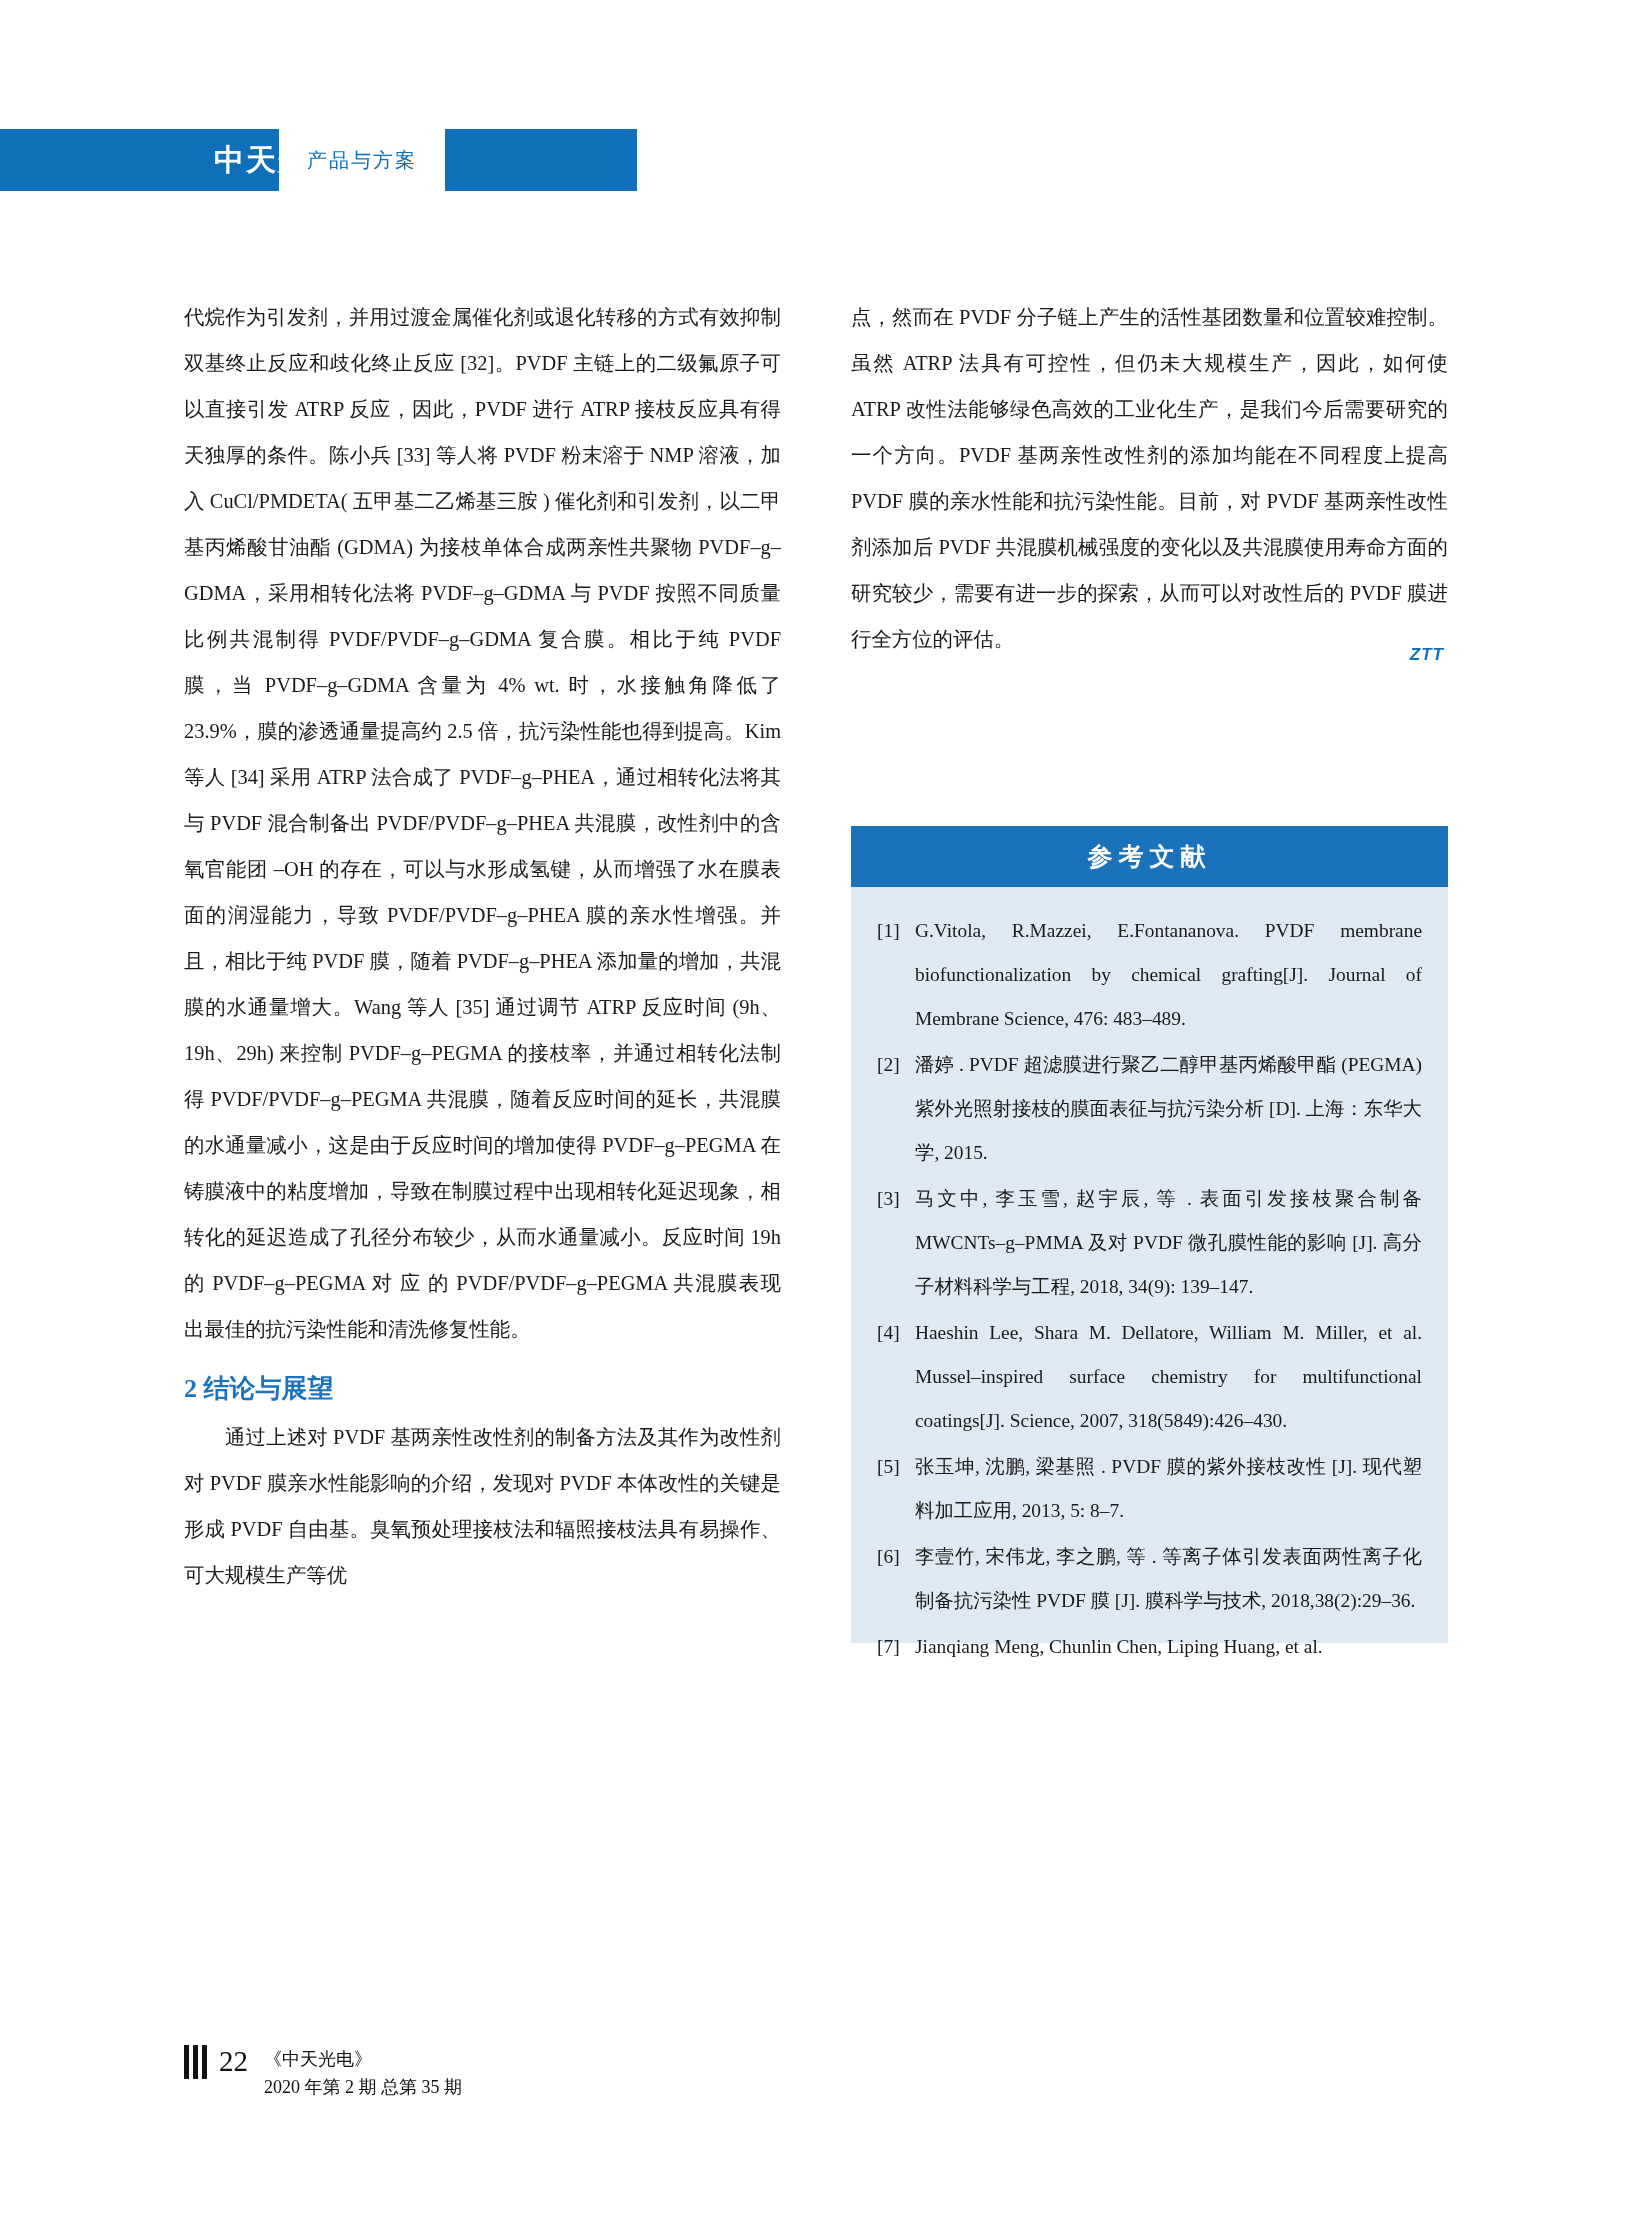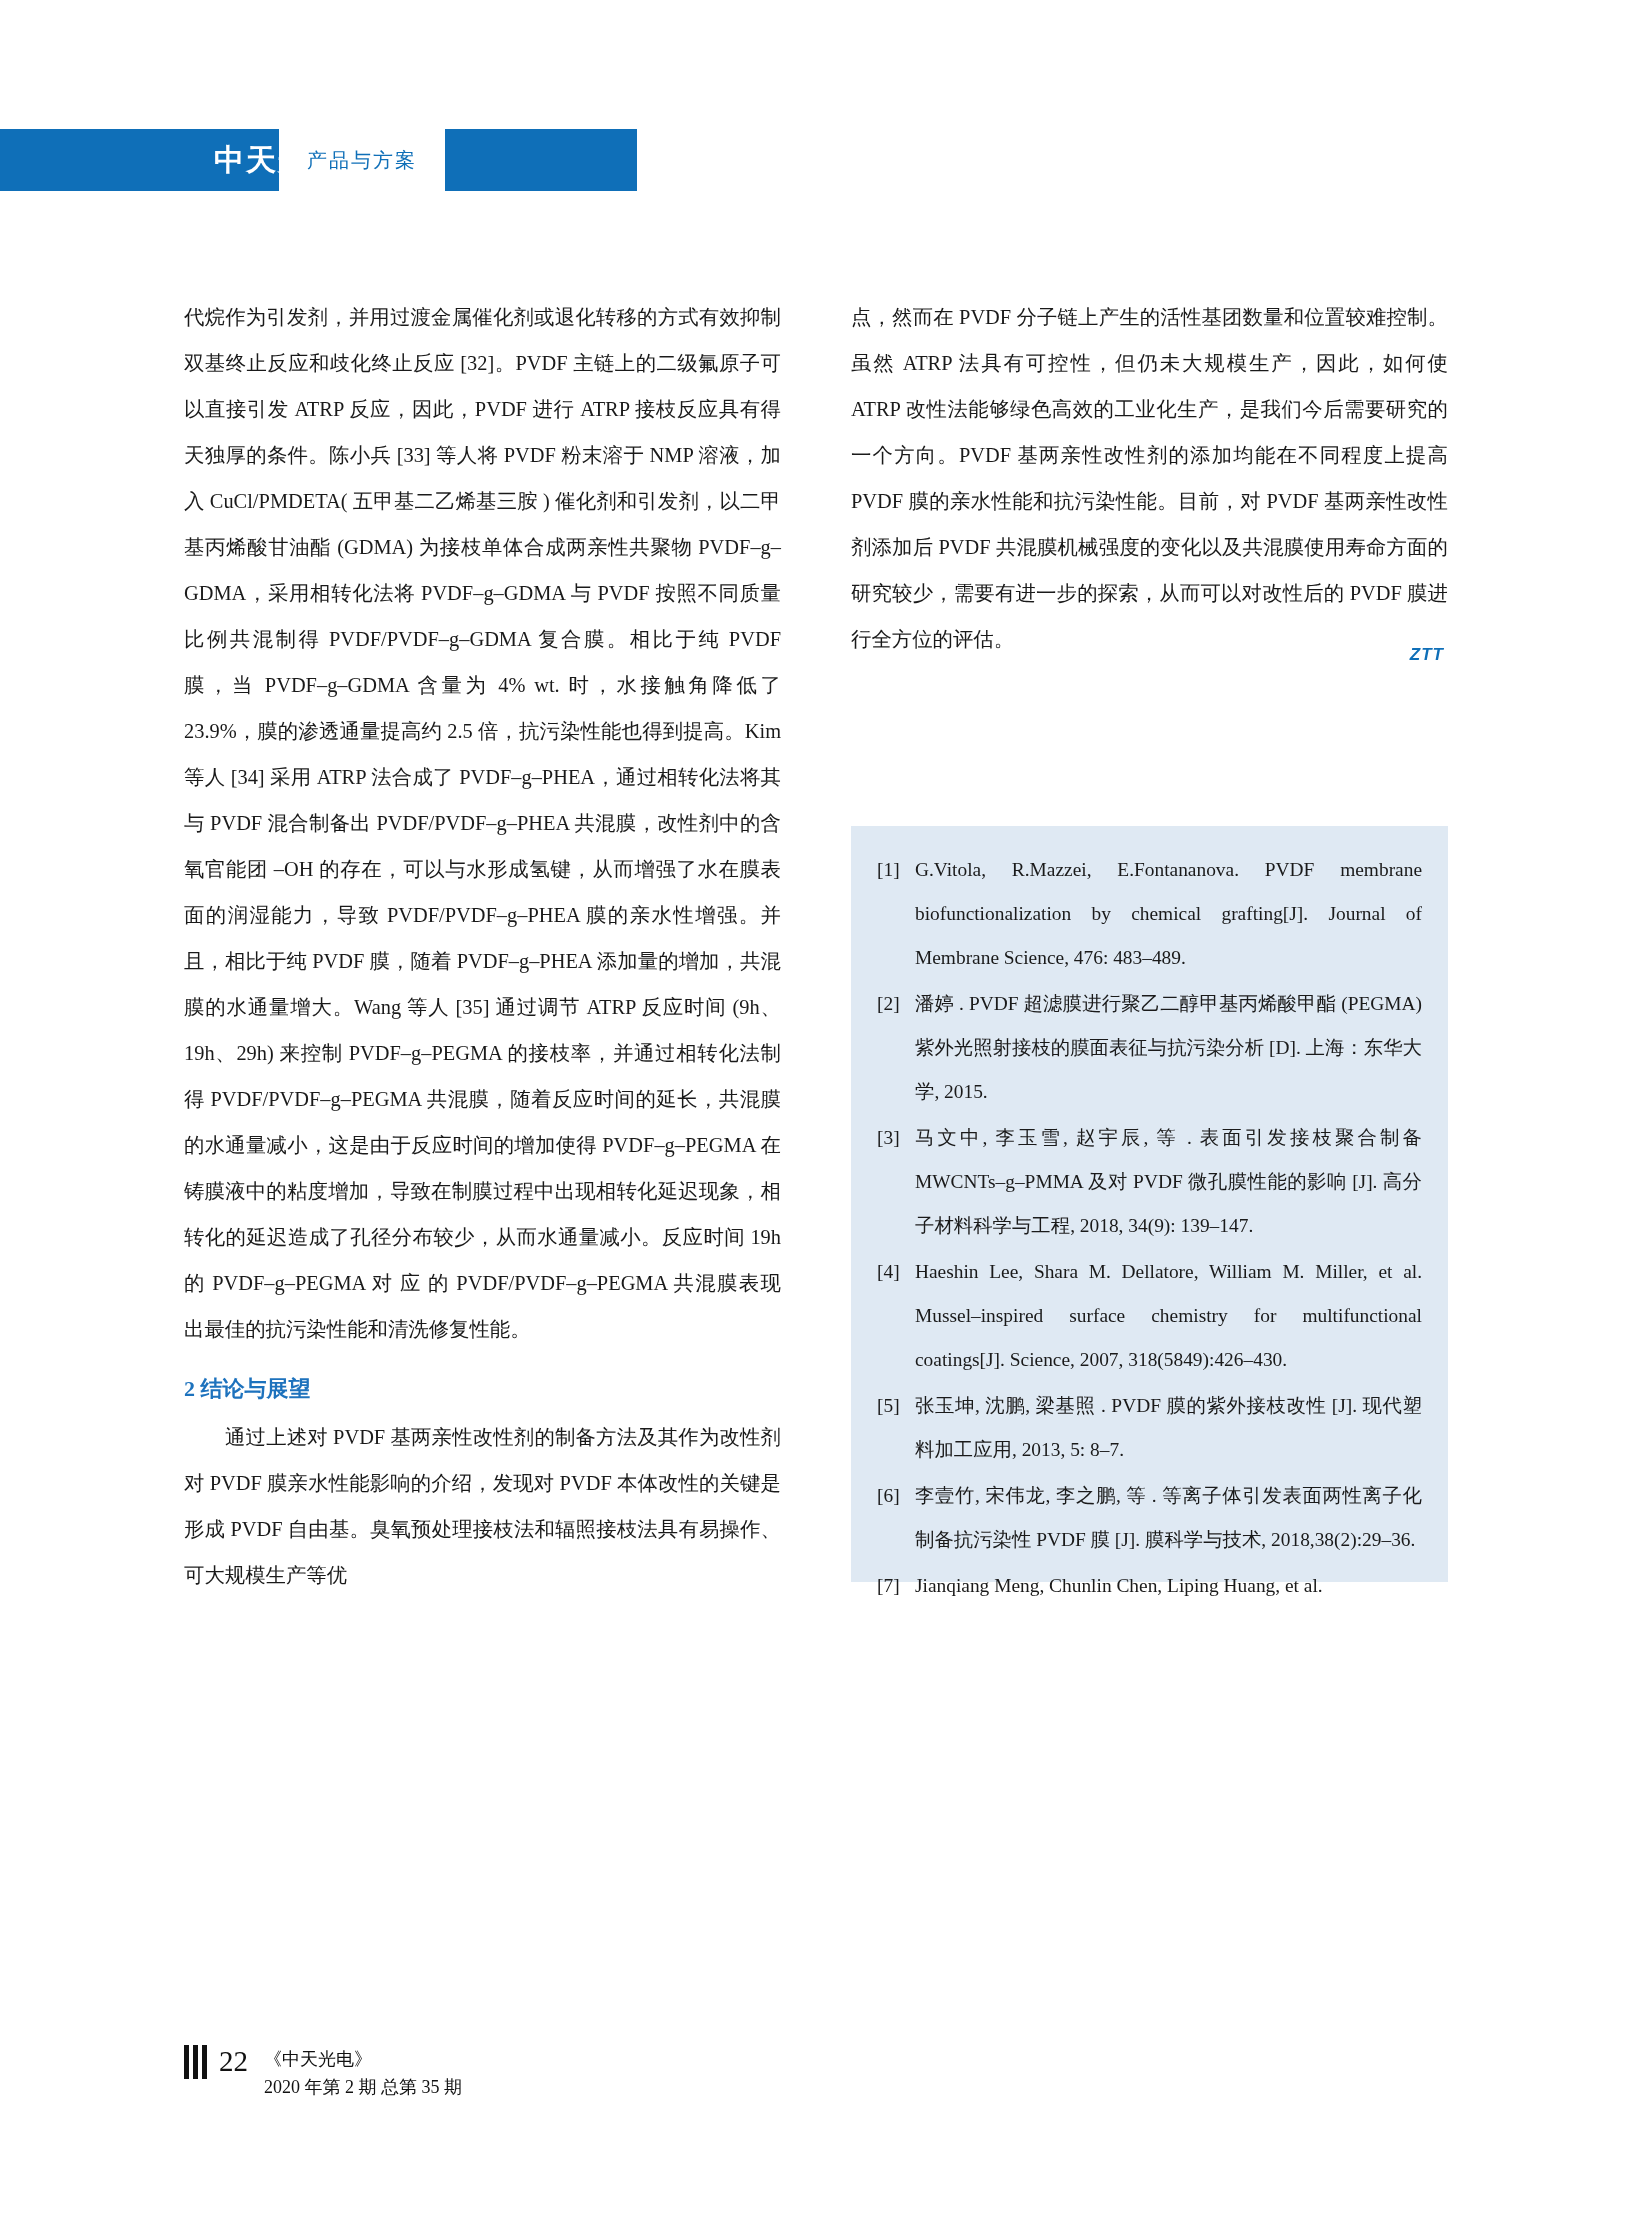--- a/index.html
+++ b/index.html
@@ -66,21 +66,21 @@
 
   .col p {
     margin: 0;
     text-indent: 0;
   }
   .col p.indent { text-indent: 41px; }
 
   
   .section-head {
     color: #1d72bd;
-    font-size: 22px;
+    font-size: 26px;
     font-weight: bold;
     margin: 16px 0 4px 0;
     line-height: 42px;
     font-family: "Liberation Serif", serif;
   }
 
   
   .ztt-mark {
     text-align: right;
     color: #0f6fb8;
@@ -181,20 +181,21 @@
     <div class="section-head">2  结论与展望</div>
     <p class="indent">通过上述对 PVDF 基两亲性改性剂的制备方法及其作为改性剂对 PVDF 膜亲水性能影响的介绍，发现对 PVDF 本体改性的关键是形成 PVDF 自由基。臭氧预处理接枝法和辐照接枝法具有易操作、可大规模生产等优</p>
   </div>
 
   <div class="col col-right">
     <p>点，然而在 PVDF 分子链上产生的活性基团数量和位置较难控制。虽然 ATRP 法具有可控性，但仍未大规模生产，因此，如何使 ATRP 改性法能够绿色高效的工业化生产，是我们今后需要研究的一个方向。PVDF 基两亲性改性剂的添加均能在不同程度上提高 PVDF 膜的亲水性能和抗污染性能。目前，对 PVDF 基两亲性改性剂添加后 PVDF 共混膜机械强度的变化以及共混膜使用寿命方面的研究较少，需要有进一步的探索，从而可以对改性后的 PVDF 膜进行全方位的评估。</p>
     <div class="ztt-mark">ZTT</div>
   </div>
 
   <div class="ref-box">
+    <div class="ref-title">参考文献</div>
     <div class="ref-body">
       <div class="ref-item">
         <div class="ref-num">[1]</div>
         <div class="ref-text">G.Vitola, R.Mazzei, E.Fontananova. PVDF membrane biofunctionalization by chemical grafting[J]. Journal of Membrane Science, 476: 483–489.</div>
       </div>
       <div class="ref-item">
         <div class="ref-num">[2]</div>
         <div class="ref-text">潘婷 . PVDF 超滤膜进行聚乙二醇甲基丙烯酸甲酯 (PEGMA) 紫外光照射接枝的膜面表征与抗污染分析 [D]. 上海：东华大学, 2015.</div>
       </div>
       <div class="ref-item">

